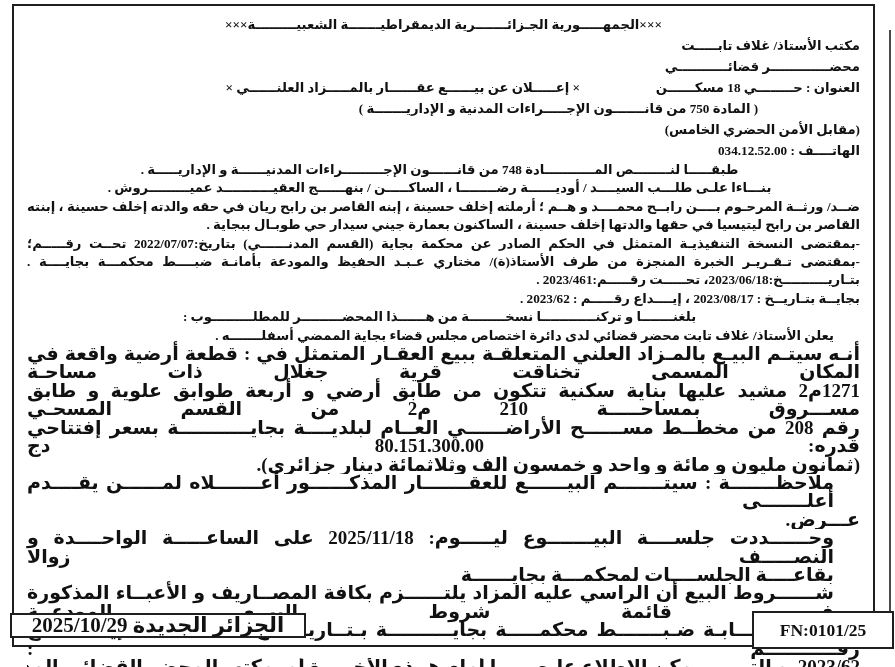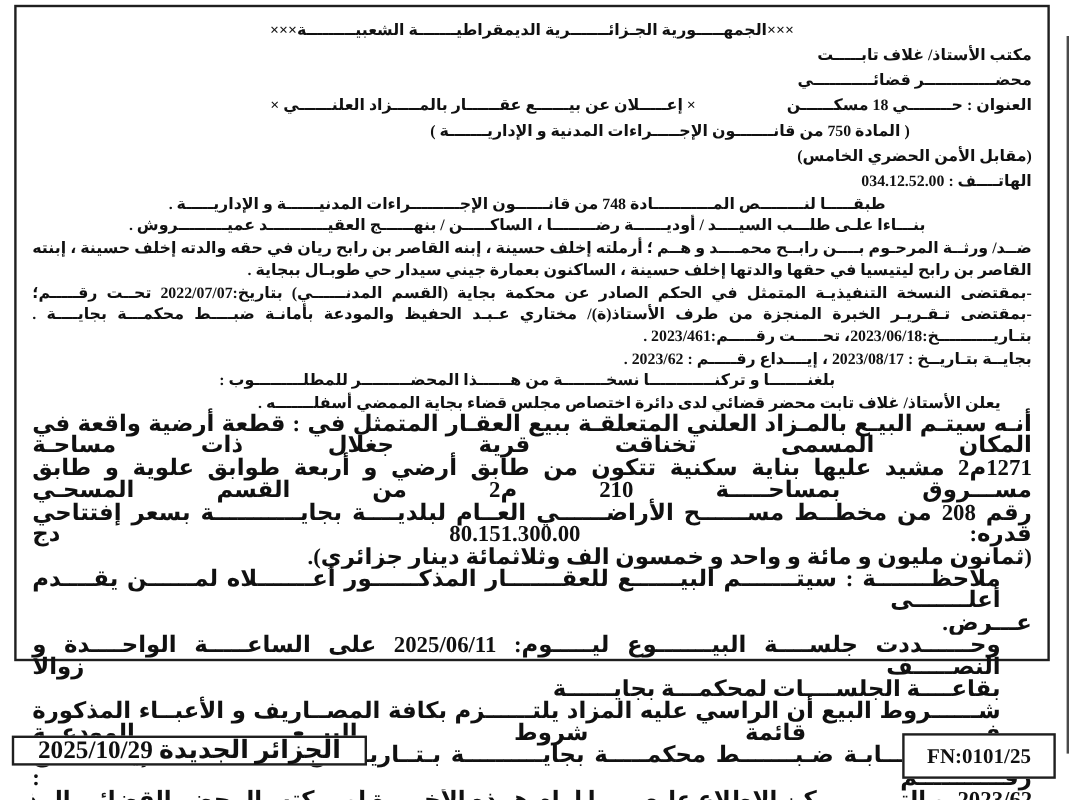--- a/index.html
+++ b/index.html
@@ -2,21 +2,21 @@
 <html lang="ar" dir="rtl"><head>
 <meta charset="utf-8">
 <style>
   html,body{margin:0;padding:0;}
   body{
     width:895px;height:667px;position:relative;background:#ffffff;
     font-family:"Liberation Serif","DejaVu Sans",serif;
     font-weight:bold;color:#111;overflow:hidden;
   }
   .doc{
-    position:absolute;left:12px;top:4px;width:863px;height:547px;
+    position:absolute;left:12px;top:4px;width:863px;height:643px;
     border:2px solid #1f1f1f;box-sizing:border-box;background:#fff;
   }
   .scan-edge{
     position:absolute;left:889px;top:30px;width:2px;height:598px;background:#4a4a4a;
   }
   .content{
     position:absolute;top:8px;right:13px;left:13px;
     direction:rtl;text-align:right;font-size:13.2px;
   }
   .h{line-height:21px;white-space:nowrap;}
@@ -30,21 +30,21 @@
   .row{display:flex;}
   .rcell{flex:0 0 280px;white-space:nowrap;}
   .ccell{flex:1;text-align:center;padding-left:230px;white-space:nowrap;}
   .journal-box{
     position:absolute;left:10px;top:613px;width:296px;height:25px;
     border:2px solid #1f1f1f;box-sizing:border-box;background:#fff;
     display:flex;align-items:center;justify-content:center;
     font-size:21px;direction:rtl;white-space:nowrap;z-index:3;
   }
   .ref-box{
-    position:absolute;left:752px;top:611px;width:128px;height:38px;
+    position:absolute;left:752px;top:611px;width:142px;height:38px;
     border:2px solid #1f1f1f;box-sizing:border-box;background:#fff;
     display:flex;align-items:center;justify-content:center;
     font-size:17.5px;direction:ltr;z-index:3;
     font-family:"Liberation Serif",serif;
   }
 </style>
 </head>
 <body>
 
 <div class="doc">
@@ -75,21 +75,21 @@
     <div class="b r">بتـاريــــــــــخ:2023/06/18، تحـــــت رقـــــم:2023/461 .</div>
     <div class="b r">بجايــة بتـاريــخ : 2023/08/17 ، إيــــداع رقـــــم : 2023/62 .</div>
     <div class="b r i1">بلغنـــــــا و تركنــــــــــــا نسخــــــــة من هــــــذا المحضـــــــــر للمطلـــــــــوب :</div>
     <div class="b r i2">يعلن الأستاذ/ غلاف تابت محضر قضائي لدى دائرة اختصاص مجلس قضاء بجاية الممضي أسفلـــــــه .</div>
     <div class="b s lg">أنـه سيتـم البيـع بالمـزاد العلني المتعلقـة ببيع العقـار المتمثل في : قطعة أرضية واقعة في المكان المسمى تخناقت قرية جغلال ذات مساحـة</div>
     <div class="b s lg">1271م2 مشيد عليها بناية سكنية تتكون من طابق أرضي و أربعة طوابق علوية و طابق مســـروق بمساحـــــة 210 م2 من القسم المسحـي</div>
     <div class="b s lg">رقم 208 من مخطــط مســــــح الأراضــــــي العــام لبلديــــة بجايـــــــــــة بسعر إفتتاحي قدره: 80.151.300.00 دج</div>
     <div class="b r lg">(ثمانون مليون و مائة و واحد و خمسون ألف وثلاثمائة دينار جزائري).</div>
     <div class="b s lg i2">ملاحظـــــــة : سيتـــــــم البيــــــع للعقـــــــار المذكــــــور أعـــــــلاه لمــــــن يقــــدم أعلـــــــى</div>
     <div class="b r lg">عـــرض.</div>
-    <div class="b s lg i2">وحــــــددت جلســــة البيـــــــوع ليـــــوم: 2025/06/11 على الساعـــــة الواحــــدة و النصـــــف زوالا</div>
+    <div class="b s lg i2">وحــــــددت جلســــة البيـــــــوع ليـــــوم: 2025/11/18 على الساعـــــة الواحــــدة و النصـــــف زوالا</div>
     <div class="b r lg i2">بقاعــــة الجلســــات لمحكمـــة بجايــــــة</div>
     <div class="b s lg i2">شــــــروط البيع أن الراسي عليه المزاد يلتــــــزم بكافة المصــاريف و الأعبــاء المذكورة في قائمة شروط البيــع المودعــة</div>
     <div class="b s lg">أمــــام كـتــــابـة ضـبـــــــط محكمـــــة بجايــــــــــة بـتــاريــــــخ : 2023/08/23 ، إيــــــــداع رقـــــــــــم :</div>
     <div class="b r lg">2023/62. و التــــي يمكن الإطلاع عليهــــــا أمام هــذه الأخيــرة أو بمكتب المحضر القضائي المذكــور أعــــلاه.</div>
     <div class="b c lg">المحضر أمــــام</div>
 
   </div>
 </div>
 
 <div class="scan-edge"></div>

